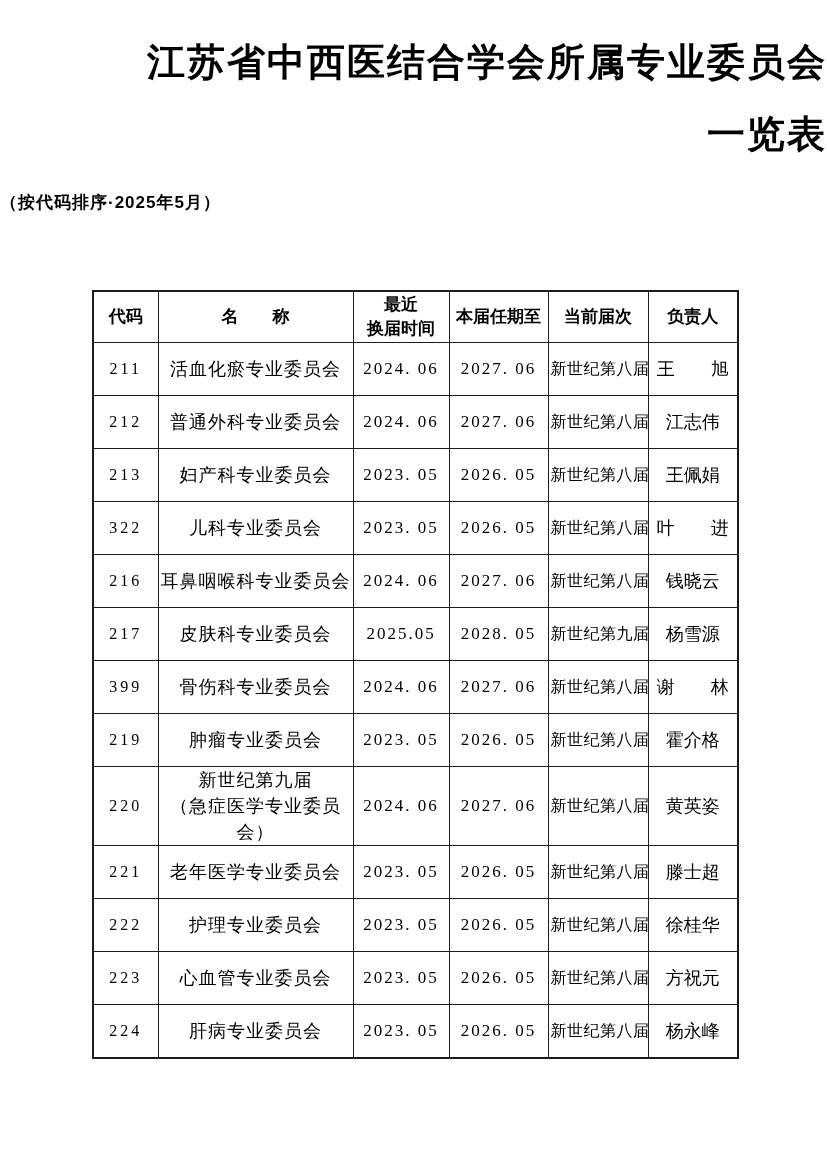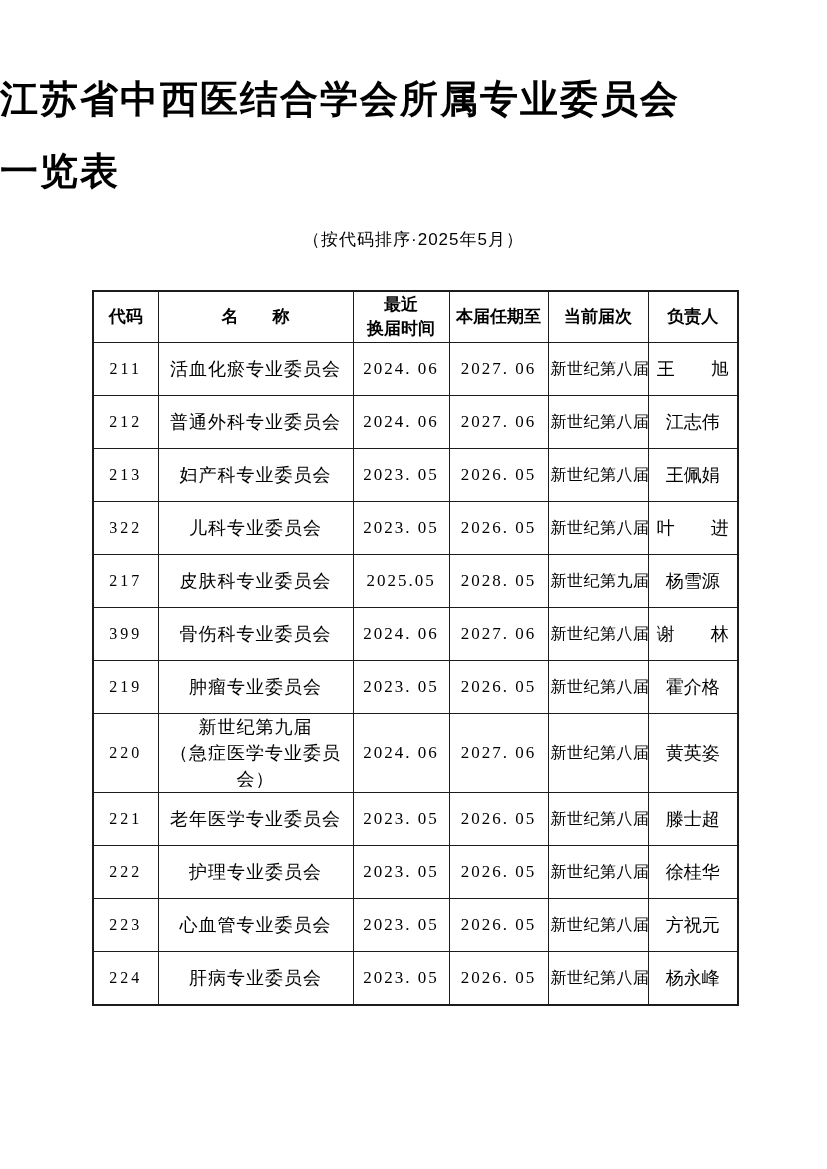--- a/index.html
+++ b/index.html
@@ -10,35 +10,34 @@
   .page {
     position: relative;
     width: 827px;
     height: 1169px;
     background: #ffffff;
     overflow: hidden;
     color: #000000;
     font-family: "Liberation Sans", sans-serif;
   }
   .title-block {
-    padding-top: 63px;
-    text-align: left;
+    padding-top: 26px;
+    text-align: right;
   }
   .title-line {
     font-size: 38px;
     line-height: 72px;
     font-weight: bold;
     letter-spacing: 2px;
     white-space: nowrap;
   }
   .subtitle {
     margin-top: 21px;
-    text-align: center;
     font-size: 17px;
-    font-weight: normal;
+    font-weight: bold;
     letter-spacing: 1px;
   }
   table.committee-table {
     position: absolute;
     left: 92px;
     top: 290px;
     border-collapse: collapse;
     table-layout: fixed;
     width: 647px;
     border: 2.5px solid #1c1c1c;
@@ -155,20 +154,28 @@
         </tr>
         <tr>
           <td class="cell-code">322</td>
           <td class="cell-name">儿科专业委员会</td>
           <td class="cell-date">2023. 05</td>
           <td class="cell-date">2026. 05</td>
           <td class="cell-session">新世纪第八届</td>
           <td class="cell-leader">叶　　进</td>
         </tr>
         <tr>
+          <td class="cell-code">216</td>
+          <td class="cell-name">耳鼻咽喉科专业委员会</td>
+          <td class="cell-date">2024. 06</td>
+          <td class="cell-date">2027. 06</td>
+          <td class="cell-session">新世纪第八届</td>
+          <td class="cell-leader">钱晓云</td>
+        </tr>
+        <tr>
           <td class="cell-code">217</td>
           <td class="cell-name">皮肤科专业委员会</td>
           <td class="cell-date">2025.05</td>
           <td class="cell-date">2028. 05</td>
           <td class="cell-session">新世纪第九届</td>
           <td class="cell-leader">杨雪源</td>
         </tr>
         <tr>
           <td class="cell-code">399</td>
           <td class="cell-name">骨伤科专业委员会</td>

